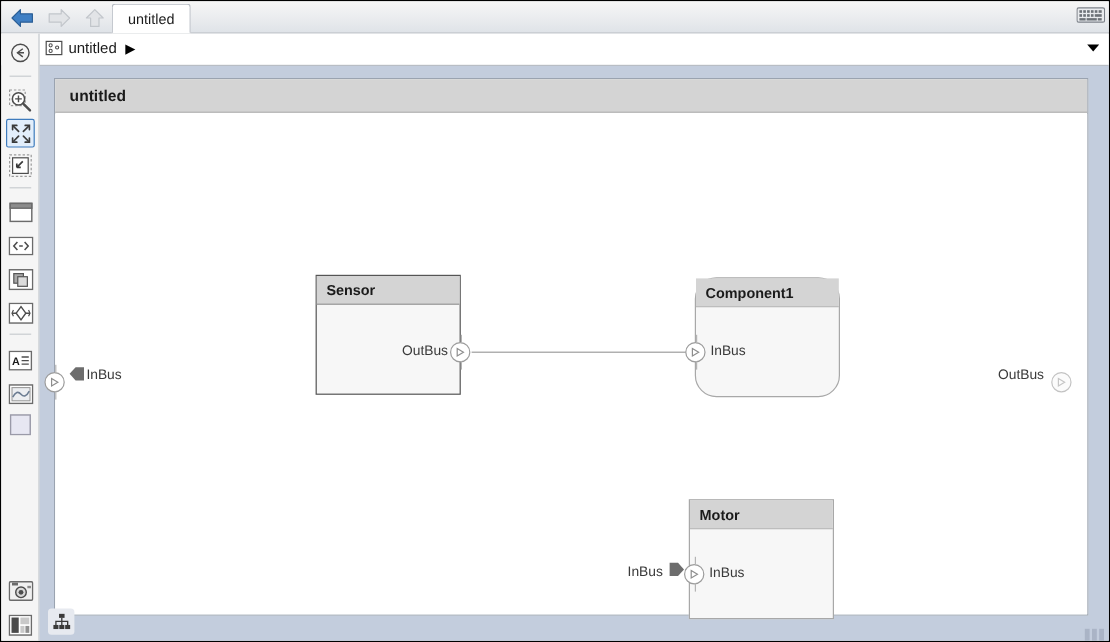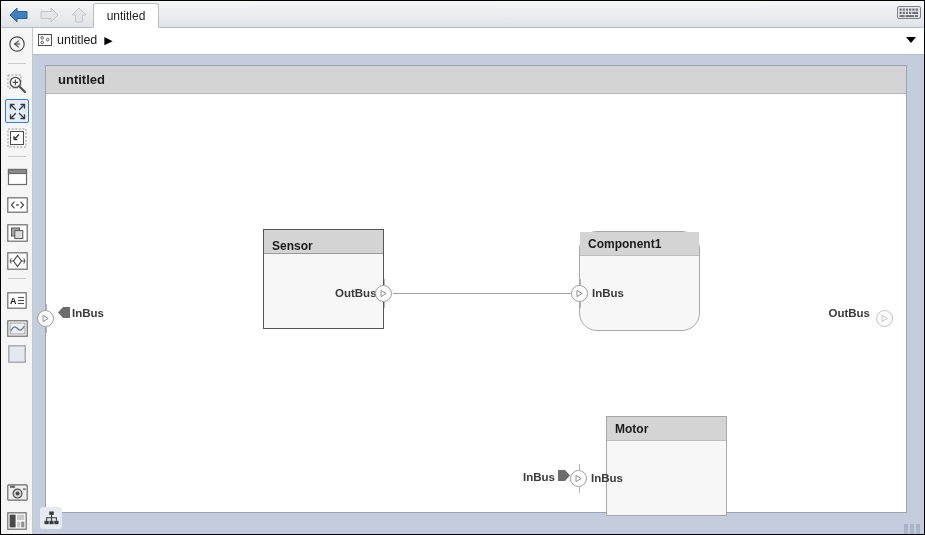--- a/index.html
+++ b/index.html
@@ -125,21 +125,21 @@
   .block .bhead {
     height: 24px;
     background: #d4d4d4;
     border-bottom: 1px solid #bdbdbd;
     display: flex; align-items: center;
     padding-left: 8px;
     font-size: 12px; font-weight: bold; color: #1a1a1a;
   }
   .block.normal { border: 1px solid #a8a8a8; }
   .block.selected { border: 1px solid #555555; }
-  .block.selected .bhead { border-bottom: 1px solid #9a9a9a; align-items: flex-end; }
+  .block.selected .bhead { border-bottom: 1px solid #9a9a9a; }
 
   
   .port {
     position: absolute;
     width: 17px; height: 17px;
     border-radius: 50%;
     background: #ffffff;
     border: 1px solid #9c9c9c;
     display: flex; align-items: center; justify-content: center;
   }
@@ -152,21 +152,20 @@
     width: 1px; height: 7px; background: #b4b4b4;
     left: 8px;
   }
   .port-tick.top { top: -7px; }
   .port-tick.bot { bottom: -7px; }
 
   .plabel {
     position: absolute;
     font-size: 11.5px; color: #3a3a3a;
     white-space: nowrap;
-    font-weight: bold;
   }
 
   .wire {
     position: absolute;
     height: 1px;
     background: #9d9d9d;
   }
   .stub { position: absolute; height: 1px; background: #9d9d9d; }
 
   
@@ -432,21 +431,21 @@
         </div>
         <div class="port" style="left:525px; top:190px;">
           <span class="port-tick top"></span>
           <span class="port-tick bot"></span>
           <svg class="tri-outline" width="9" height="9" viewBox="0 0 9 9">
             <path d="M2 1.4 L7.2 4.5 L2 7.6 Z" fill="none" stroke="#8e8e8e" stroke-width="1"></path>
           </svg>
         </div>
         <span class="plabel" style="left:546px; top:192px;">InBus</span>
 
-        <div class="block normal" style="left:560px; top:321px; width:121px; height:100px;">
+        <div class="block normal" style="left:528px; top:321px; width:121px; height:100px;">
           <div class="bhead">
             <span>Motor</span>
           </div>
         </div>
 
         <span class="plabel" style="left:477px; top:376px;">InBus</span>
         <div class="busarrow" style="left:511px; top:373px;">
           <svg width="14" height="13" viewBox="0 0 14 13">
             <path d="M1 1 L8 1 L13 6.5 L8 12 L1 12 Z" fill="#6d6d6d"></path>
           </svg>

